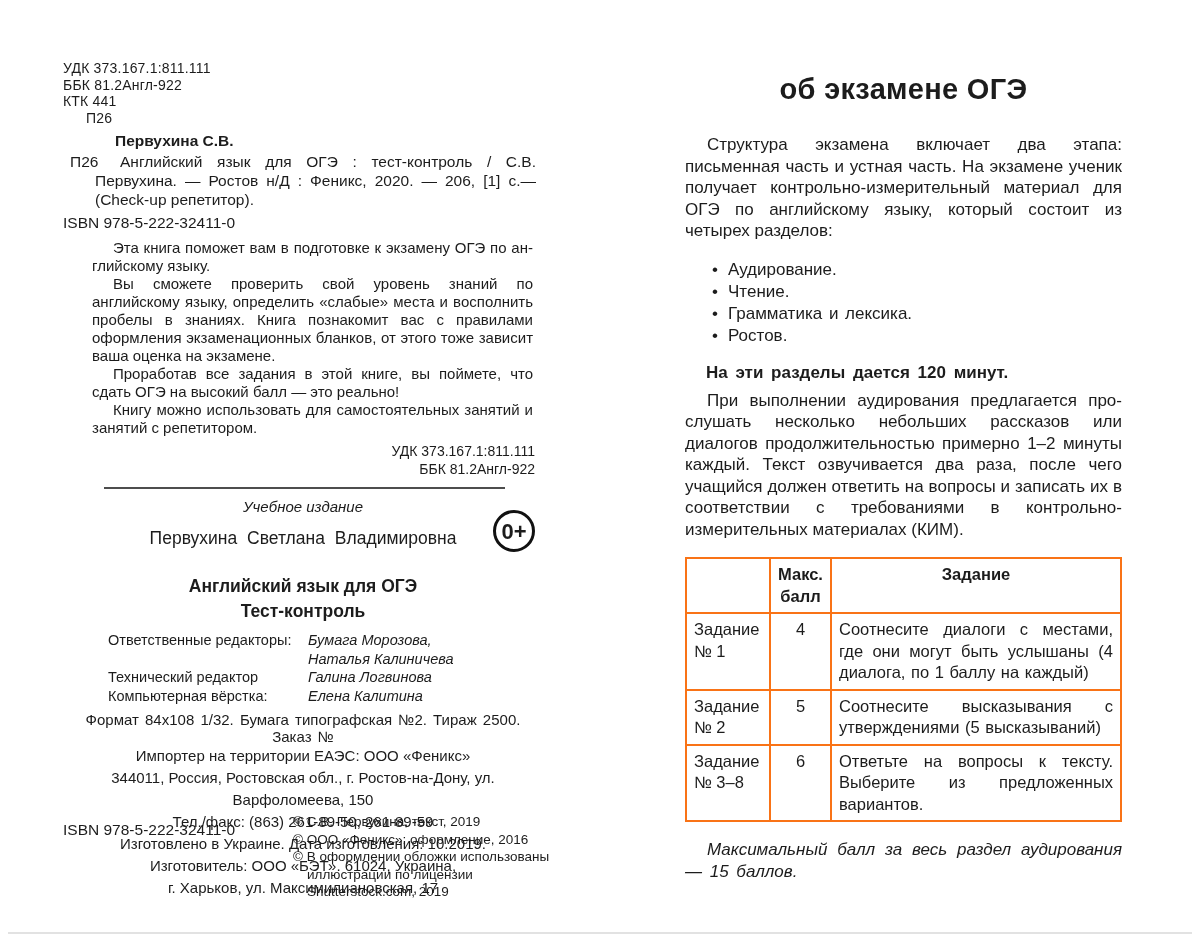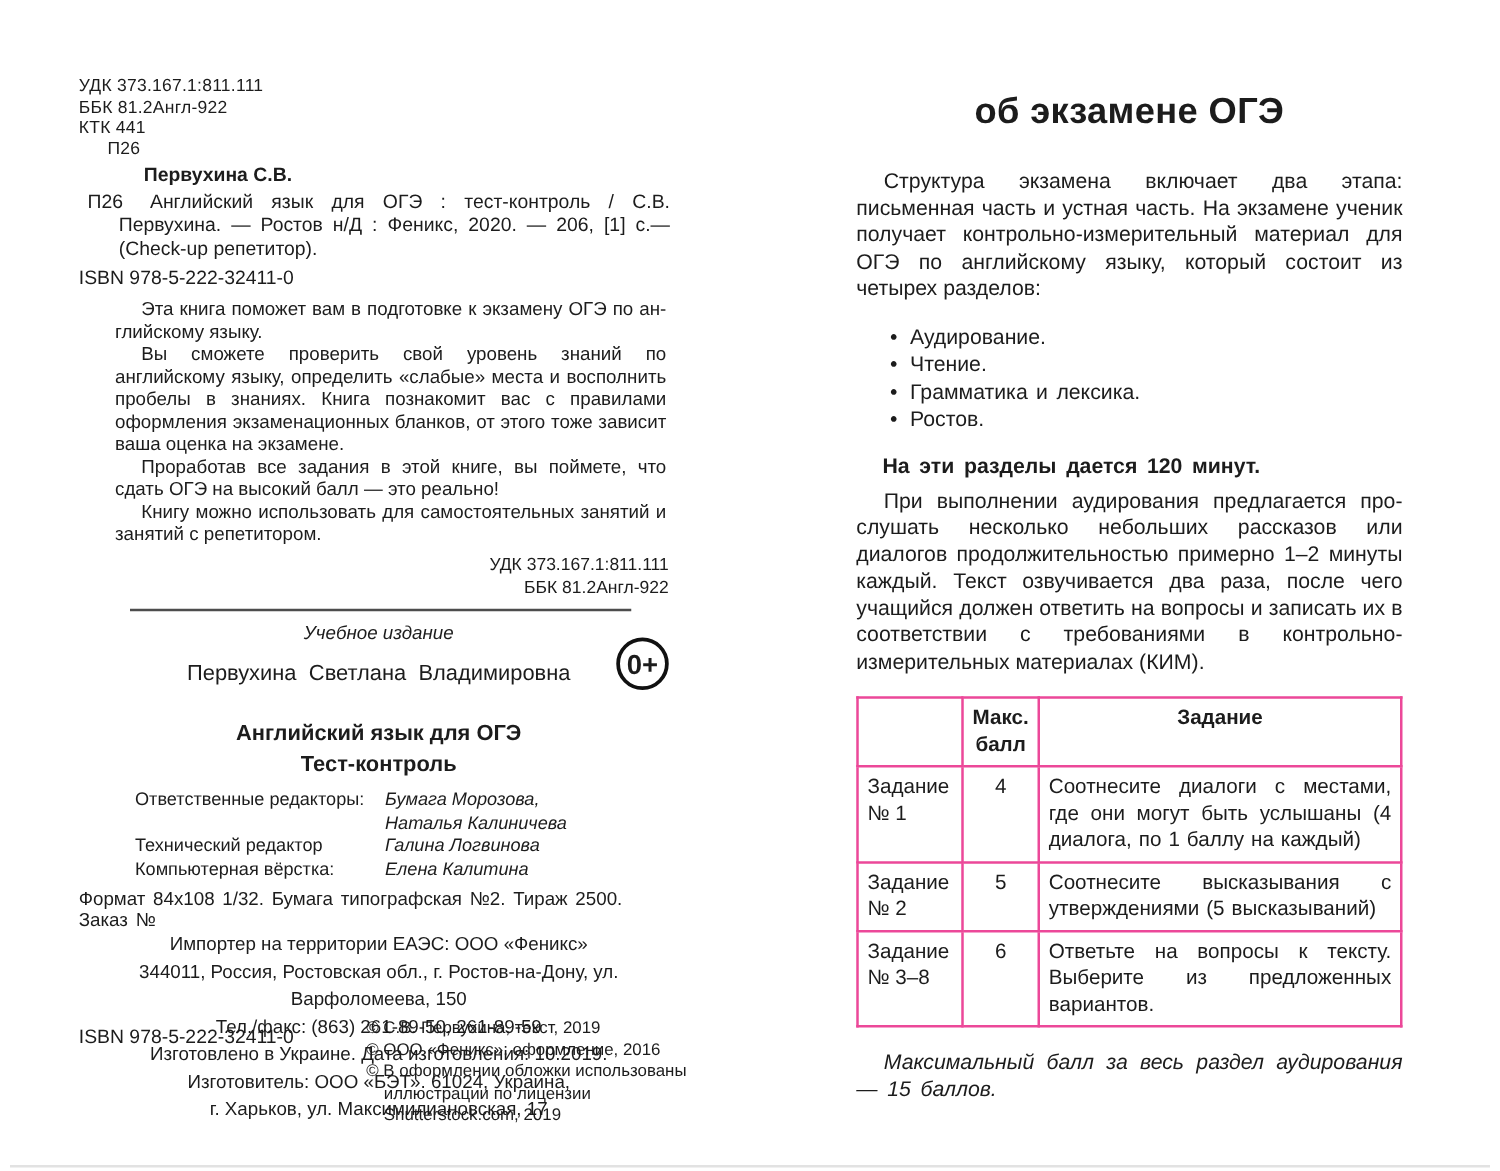--- a/index.html
+++ b/index.html
@@ -47,21 +47,21 @@
   }
   .author-full { font-size: 17.5px; margin-top: 13px; word-spacing: 5px; }
   .book-title { font-weight: bold; font-size: 17.5px; margin-top: 27px; }
   .book-subtitle { font-weight: bold; font-size: 17.5px; margin-top: 4px; }
 
   .credits { margin-top: 9px; font-size: 14.5px; line-height: 18.5px; }
   .credit-row { display: flex; }
   .credit-role { width: 200px; margin-left: 45px; }
   .credit-name { font-style: italic; }
 
-  .format-line { width: 480px; text-align: left; font-size: 15px; margin-top: 6px; word-spacing: 2px; }
+  .format-line { width: 480px; text-align: center; font-size: 15px; margin-top: 6px; word-spacing: 2px; }
 
   .imprint { width: 480px; text-align: center; font-size: 15px; line-height: 22px; }
 
   .isbn-bottom { position: absolute; left: 0; top: 761px; font-size: 15.5px; }
   .copyrights { position: absolute; left: 230px; top: 753px; width: 268px; font-size: 13.5px; line-height: 17.5px; }
   .copyrights div { padding-left: 14px; text-indent: -14px; hyphens: manual; }
 
   
   .right-page { position: absolute; left: 685px; top: 72px; width: 437px; }
 
@@ -71,21 +71,21 @@
 
   .bullets { list-style: none; margin: 8px 0 0 0; padding: 0 0 0 43px; font-size: 17px; }
   .bullets li { position: relative; line-height: 22px; word-spacing: 2px; }
   .bullets li .dot { position: absolute; left: -16px; top: 0; }
 
   .time-note { font-weight: bold; font-size: 17px; margin-top: 16px; text-indent: 21px; word-spacing: 3px; }
 
   .audio-par { margin-top: 7px; font-size: 17px; line-height: 21.5px; text-align: justify; text-indent: 22px; hyphens: manual; }
 
   .exam-table { margin-top: 7px; width: 437px; border-collapse: collapse; font-size: 16.5px; line-height: 21.5px; table-layout: fixed; }
-  .exam-table th, .exam-table td { border: 2px solid #ec4899; padding: 5px 7px; vertical-align: top; }
+  .exam-table th, .exam-table td { border: 2px solid #f97316; padding: 5px 7px; vertical-align: top; }
   .exam-table th { font-weight: bold; text-align: center; }
   .exam-table td.score { text-align: center; }
   .exam-table td.desc { text-align: justify; hyphens: manual; word-spacing: 1px; }
 
   .max-note { margin-top: 17px; font-style: italic; font-size: 17px; line-height: 22px; text-indent: 22px; text-align: justify; word-spacing: 3px; }
 </style>
 </head>
 <body>
 
 <div class="left-page">

